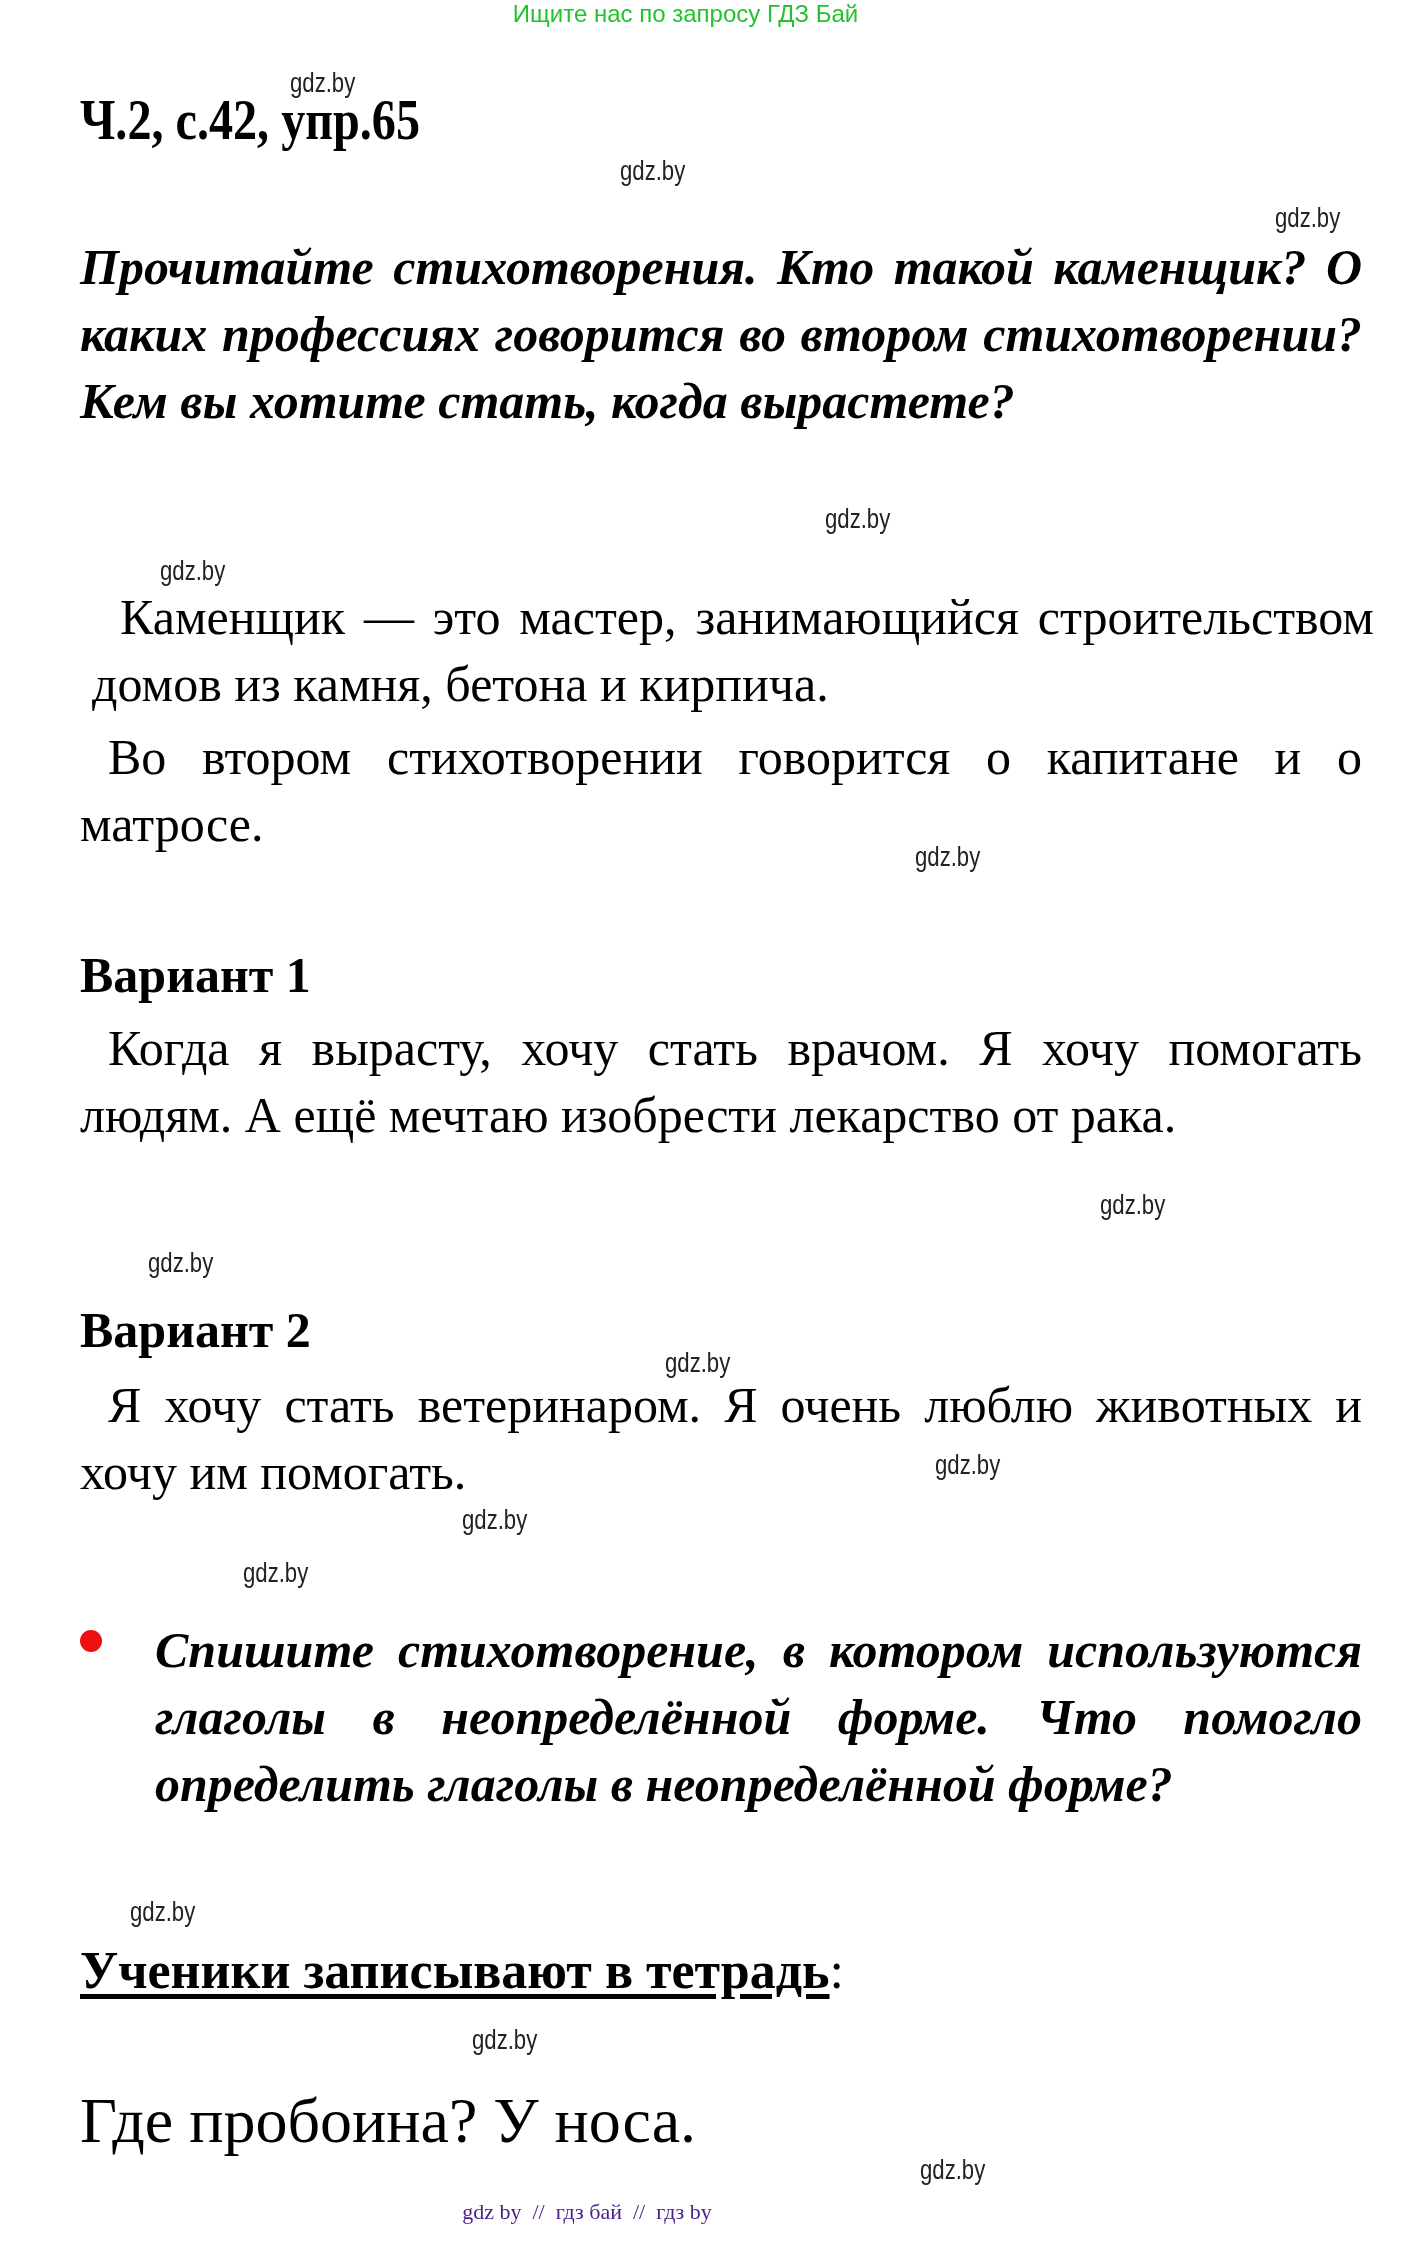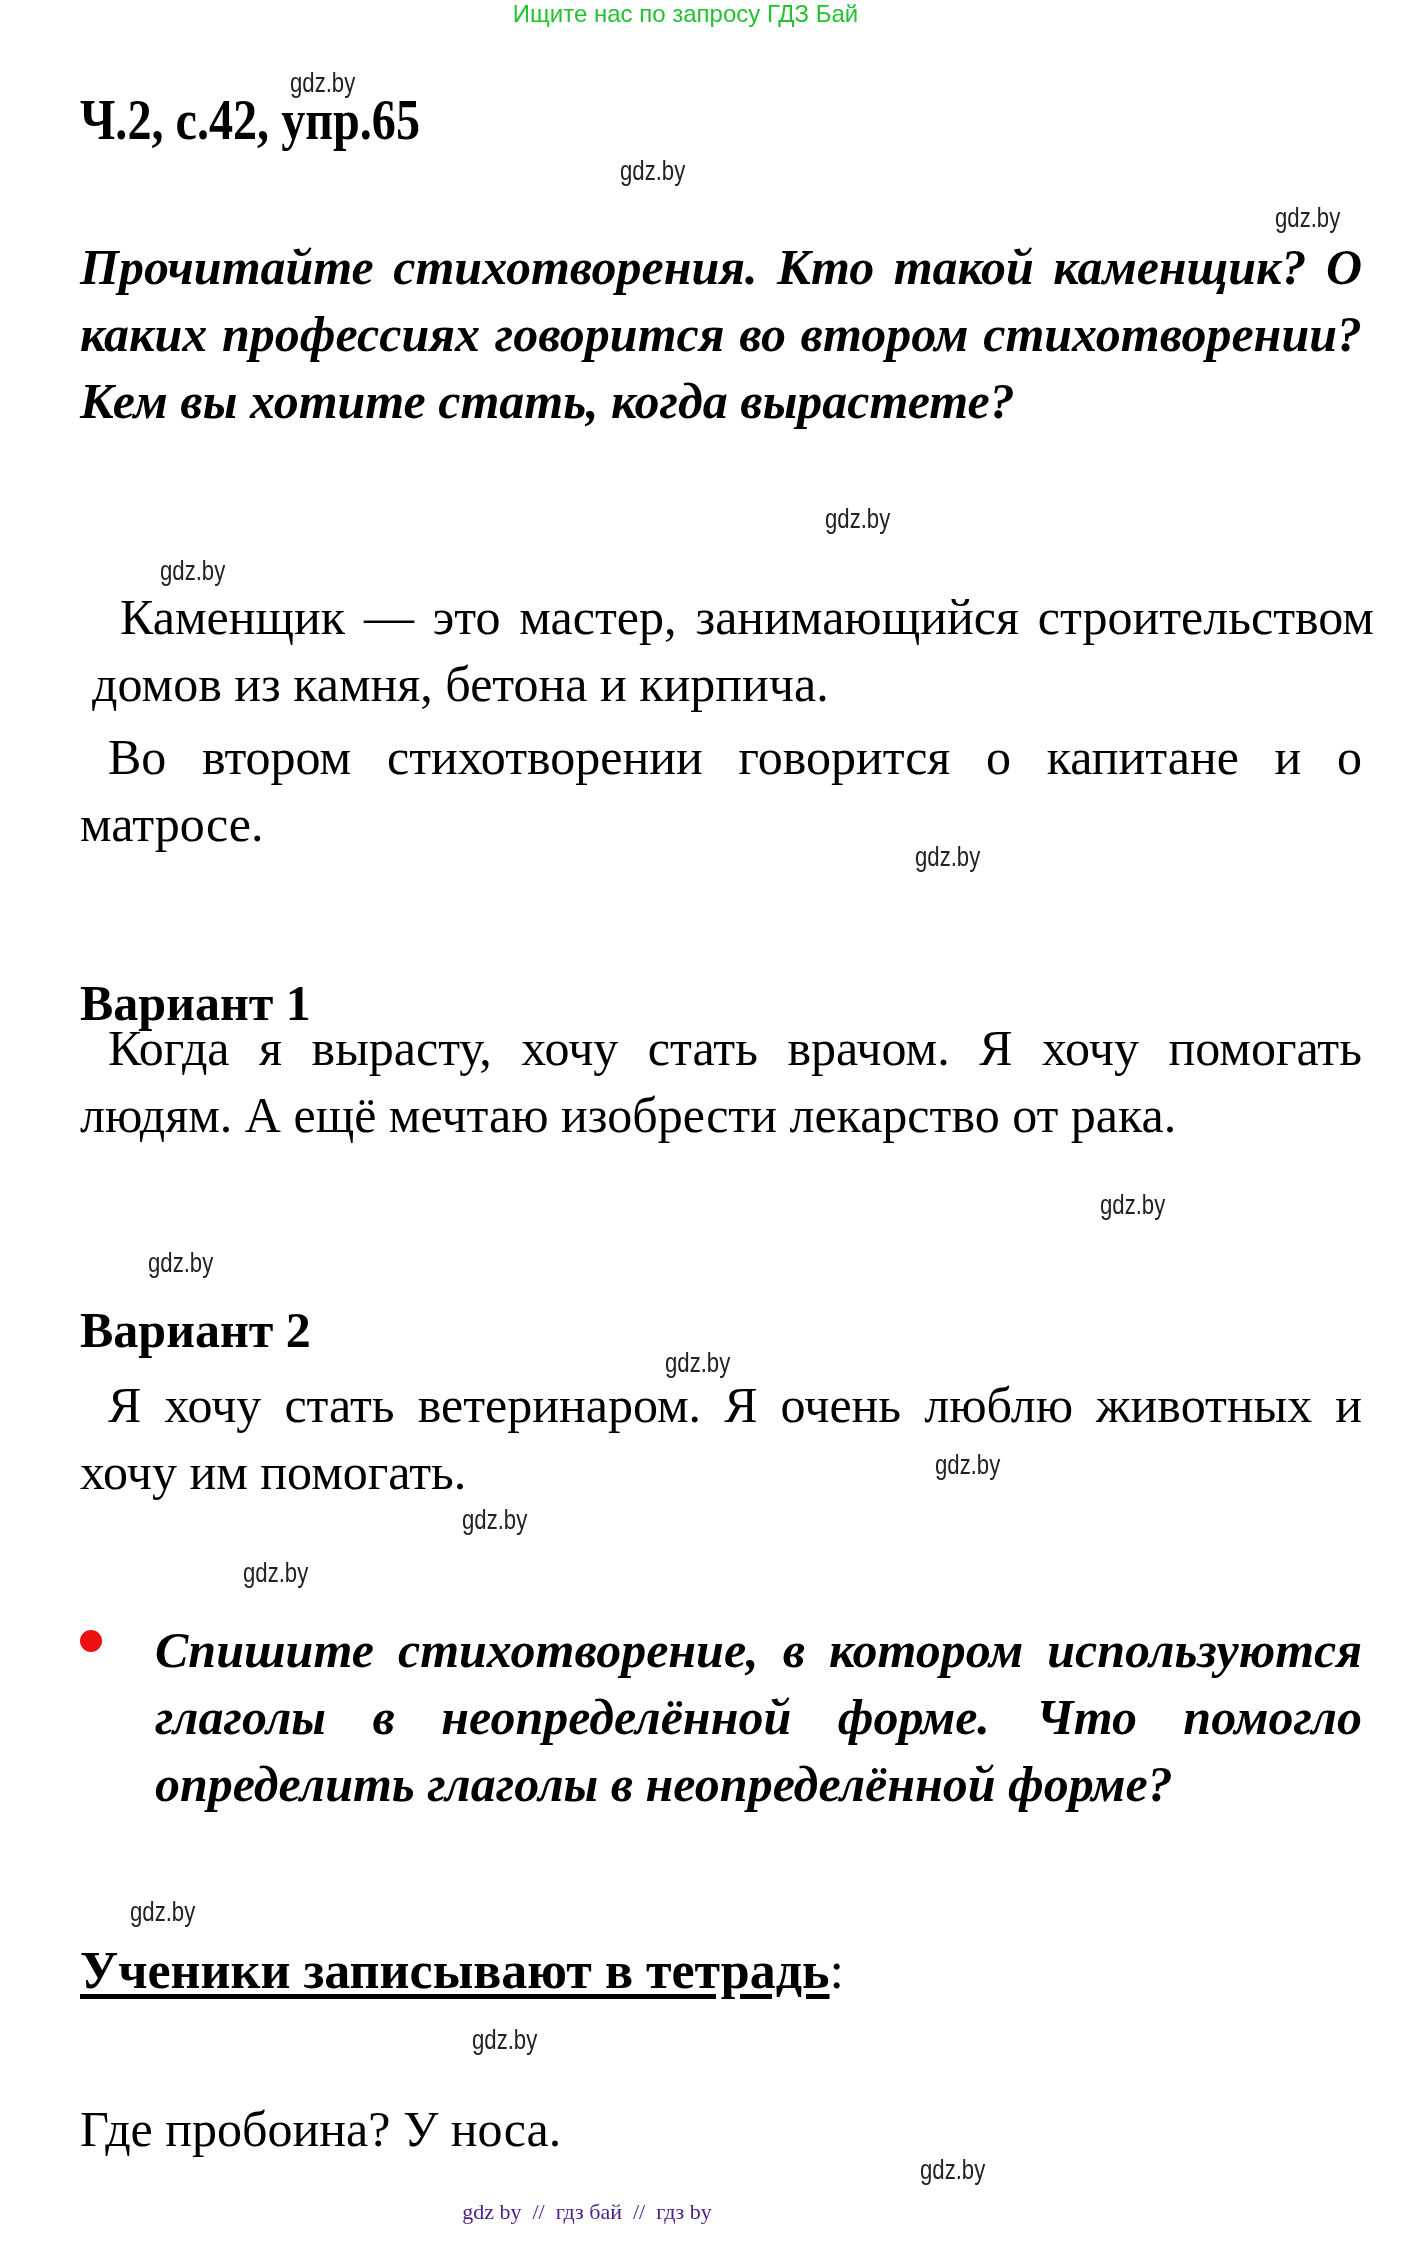--- a/index.html
+++ b/index.html
@@ -11,35 +11,35 @@
   .title { left:80px; top:88px; font-size:56px; font-weight:bold; line-height:64px; transform:scaleX(0.86); transform-origin:left top; white-space:nowrap; }
   .block { left:80px; width:1282px; font-size:50px; line-height:67px; text-align:justify; text-align-last:left; }
   .question { font-style:italic; font-weight:bold; }
   .indent { text-indent:28px; }
   .heading { left:80px; font-size:50px; font-weight:bold; line-height:60px; }
   .bullet { left:80px; top:1630px; width:22px; height:22px; border-radius:50%; background:#ee1111; }
   .task { left:155px; width:1207px; top:1592px; font-size:50px; line-height:67px; font-style:italic; font-weight:bold; text-align:justify; text-align-last:left;margin-top:25px; }
   .notebook { left:80px; top:1940px; font-size:52px; font-weight:bold; line-height:62px; }
   .notebook .u { text-decoration:underline; text-decoration-thickness:5px; text-underline-offset:6px; }
   .notebook .colon { font-weight:normal; }
-  .poem { left:80px; top:2090px; font-size:50px; line-height:62px;margin-top:8px; }
+  .poem { left:80px; top:2090px; font-size:64px; line-height:62px; }
 </style>
 </head>
 <body>
 
 <div class="abs top-banner">Ищите нас по запросу ГДЗ Бай</div>
 
 <div class="abs title">Ч.2, с.42, упр.65</div>
 
 <div class="abs block question" style="top:234px;">Прочитайте стихотворения. Кто такой каменщик? О каких профессиях говорится во втором стихотворении? Кем вы хотите стать, когда вырастете?</div>
 
 <div class="abs block indent" style="top:584px;margin-left:12px;">Каменщик — это мастер, занимающийся строительством домов из камня, бетона и кирпича.</div>
 <div class="abs block indent" style="top:724px;">Во втором стихотворении говорится о капитане и о матросе.</div>
 
-<div class="abs heading" style="top:945px;margin-top:28px;">Вариант 1</div>
+<div class="abs heading" style="top:945px;">Вариант 1</div>
 <div class="abs block indent" style="top:1015px;">Когда я вырасту, хочу стать врачом. Я хочу помогать людям. А ещё мечтаю изобрести лекарство от рака.</div>
 
 <div class="abs heading" style="top:1300px;">Вариант 2</div>
 <div class="abs block indent" style="top:1372px;">Я хочу стать ветеринаром. Я очень люблю животных и хочу им помогать.</div>
 
 <div class="abs bullet"></div>
 <div class="abs task">Спишите стихотворение, в котором используются глаголы в неопределённой форме. Что помогло определить глаголы в неопределённой форме?</div>
 
 <div class="abs notebook">
   <span class="u">Ученики записывают в тетрадь</span><span class="colon">:</span>

